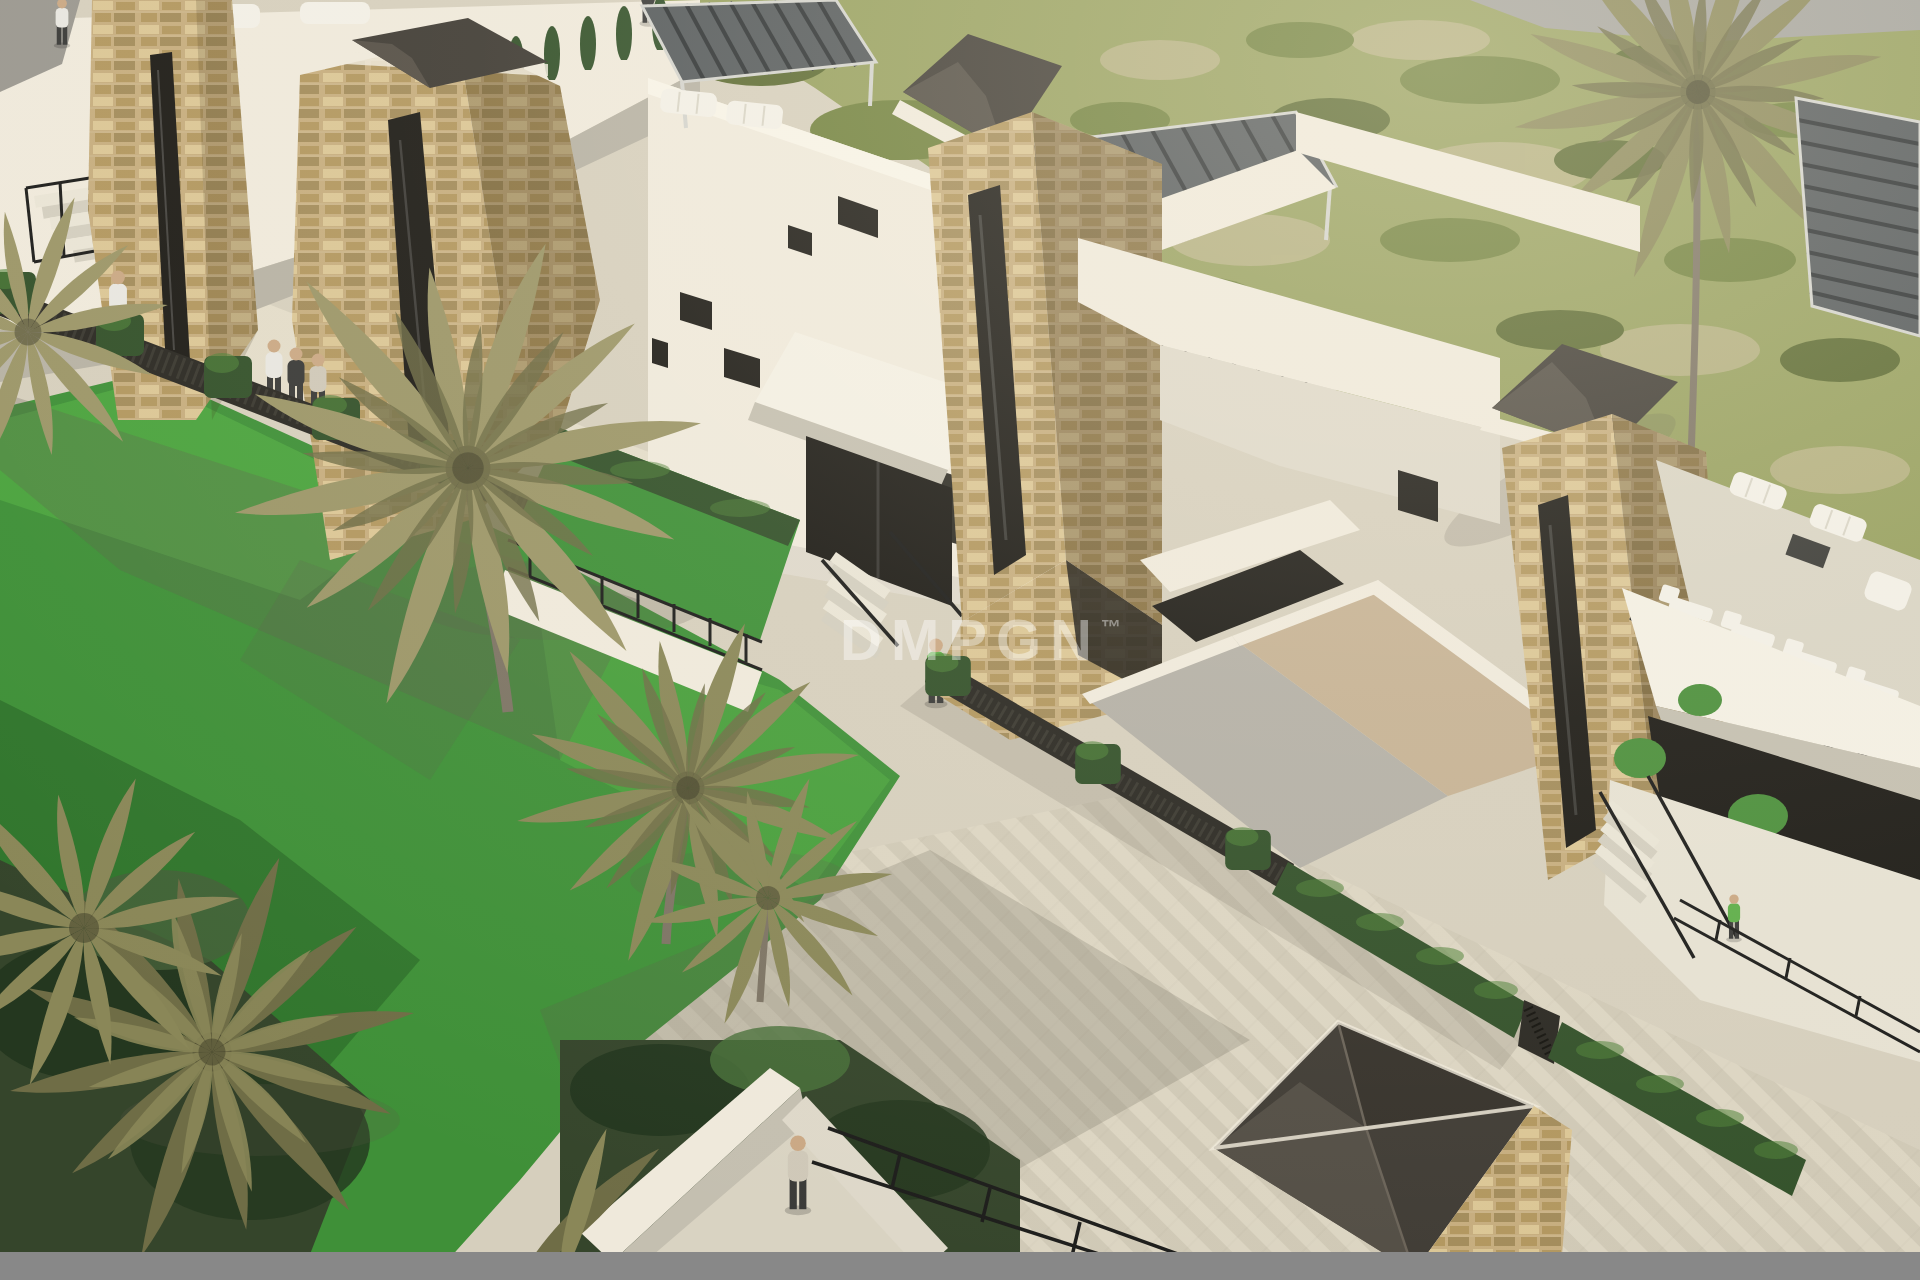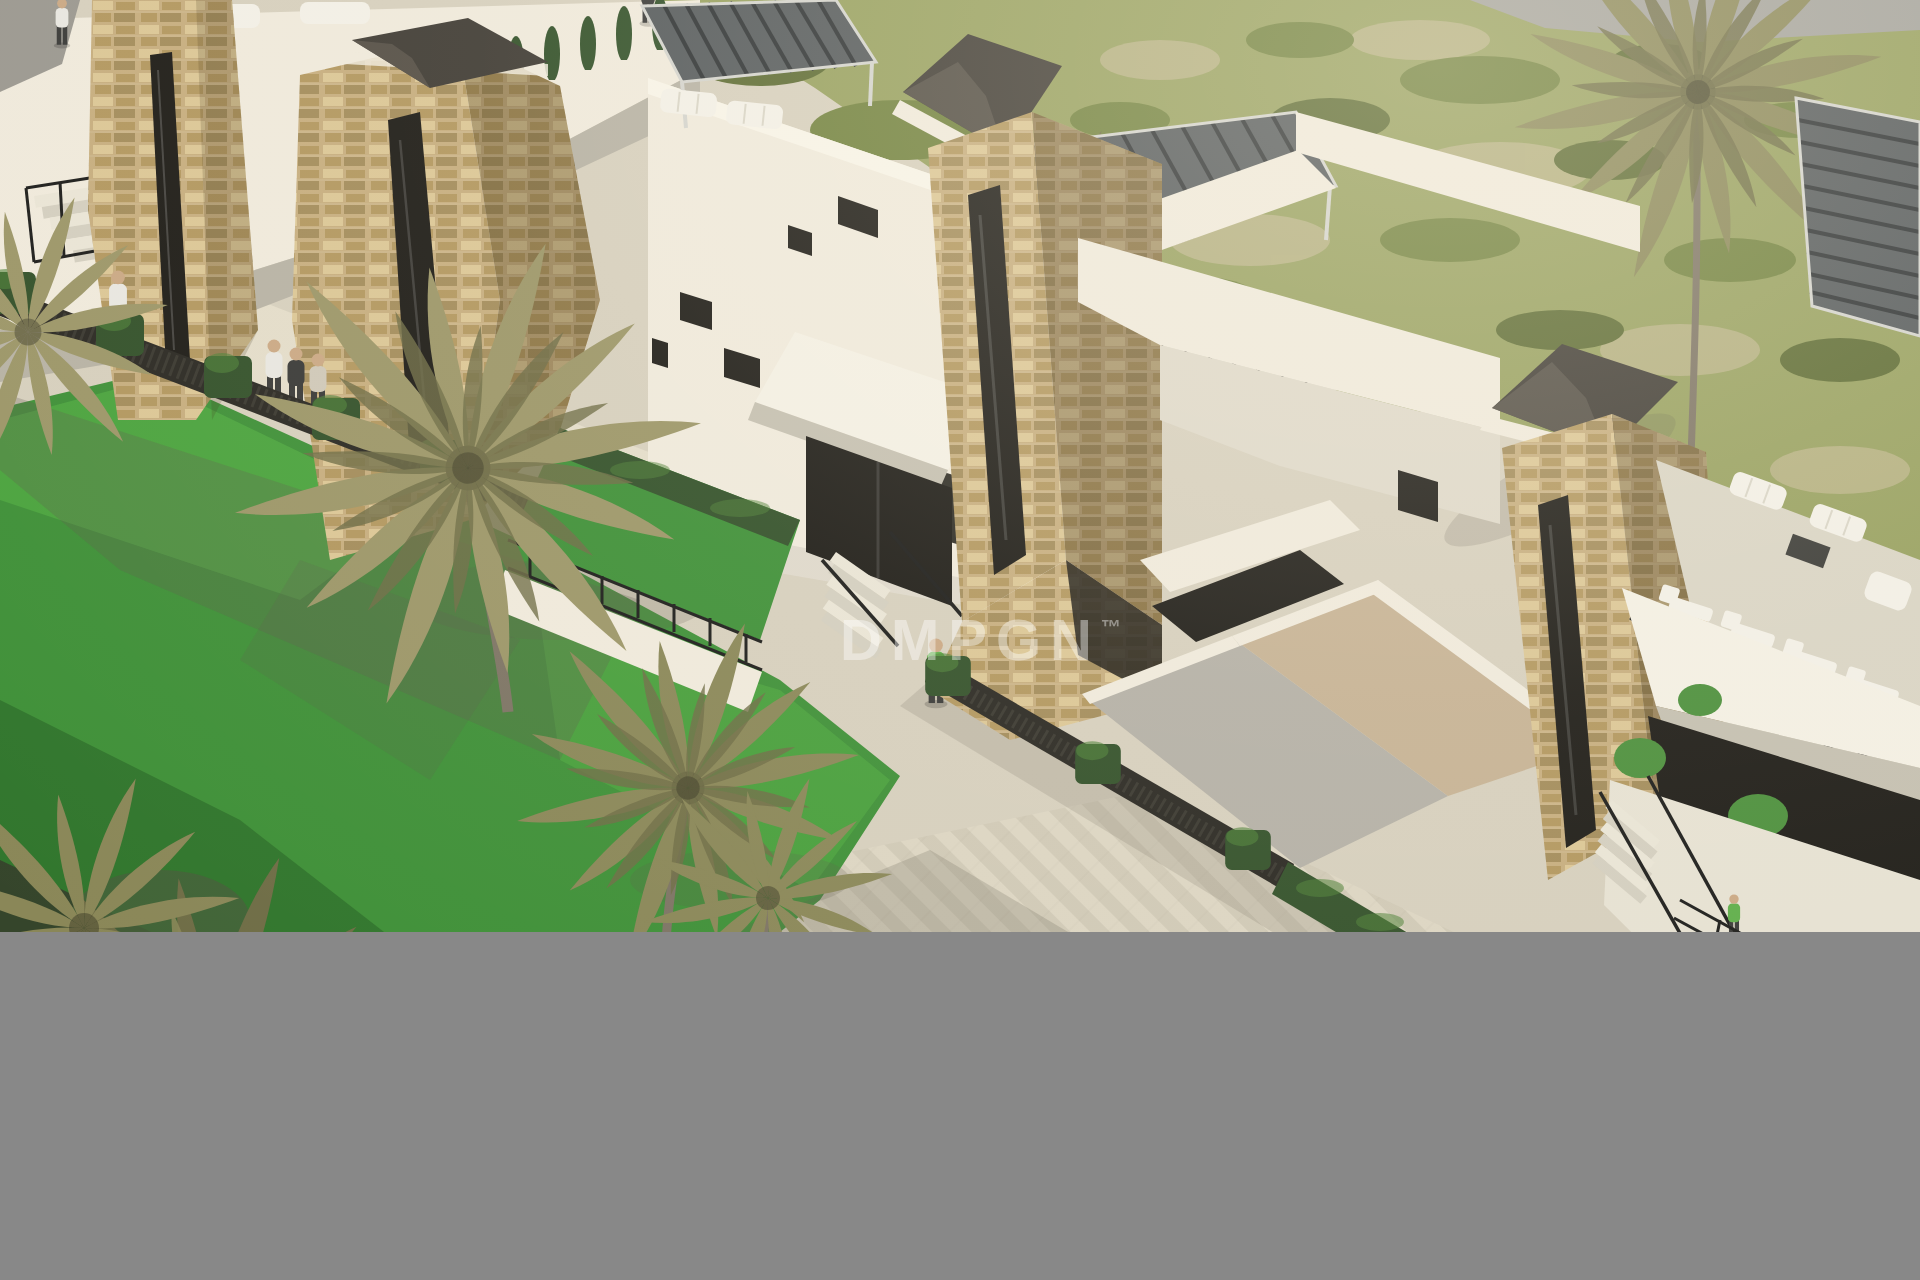--- a/index.html
+++ b/index.html
@@ -1,17 +1,17 @@
 <!DOCTYPE html>
 <html style="--c_pave: #d6cfbd; --c_pave_light: #e3dcc9; --c_pave_sh: #b6b1a2; --c_herr_a: #cfc8b5; --c_herr_b: #ddd6c3; --c_white_lit: #efe9db; --c_white_mid: #ded8c9; --c_white_sh: #b7b2a4; --c_roof_gray: #9b9890; --c_stone_a: #c6ad7e; --c_stone_b: #b2975f; --c_stone_c: #dbc695; --c_stone_d: #97814f; --c_glass_dark: #403c35; --c_glass_mid: #5a544b; --c_slat: #555a5c; --c_slat_dark: #2e3234; --c_frame_light: #d3d3cd; --c_field: #97a05f; --c_field_patch: #b7b184; --c_bush_dark: #5d6b33; --c_bush_mid: #72823f; --c_grass: #3f9038; --c_grass_lit: #4da53f; --c_grass_dark: #2e6f2a; --c_hedge: #33512a; --c_hedge_lit: #4f8238; --c_fence_dark: #2b2923; --c_palm1: #9c9668; --c_palm2: #8a8758; --c_palm3: #6f6d46; --c_trunk: #7d7464; --c_tree_dark: #35452b; --c_tree_deep: #24371f; --c_road: #a3a29c; --c_opening: #1e1c17; --c_rail: #1d1d1b; --c_furn: #f2efe6; --c_wood: #c9b183; --c_shadow: #5f5a4c; --c_skin: #caa884; --c_cloth_dark: #3a3a38; --c_cloth_white: #e8e6e0; --c_cloth_green: #5fae4a; --c_cloth_beige: #cfc8b8; --c_awning: #f3efe3; --c_awning_sh: #c4bfb0; --c_ramp_gray: #b4b0a6; --c_ramp_beige: #c6b294; --c_wm: #ffffff;"><head>
 <meta charset="utf-8">
 <title>Villa development aerial render</title>
 <style>
   html,body{margin:0;padding:0;background:#888;}
-  .stage{position:relative;width:1920px;height:932px;overflow:hidden;background:var(--c_pave,#d6cfbd);}
+  .stage{position:relative;width:1920px;height:1252px;overflow:hidden;background:var(--c_pave,#d6cfbd);}
   .stage svg{display:block;width:1920px;height:1280px;}
   text{font-family:"Liberation Sans","DejaVu Sans",sans-serif;font-weight:bold;}
 </style>
 </head>
 <body>
 
 <div class="stage">
 <svg viewBox="0 0 1920 1280" role="img" aria-label="Aerial 3D architectural render of a modern villa complex with sand-stone towers topped by dark glass pyramid skylights, white flat-roof villas with slatted pergolas and rooftop lounge furniture, box hedges, black metal stairs and railings, a cream paved promenade, a palm-filled garden on the left, open olive-green scrubland on the upper right, and small people figures walking through the scene.">
 
   <defs>

